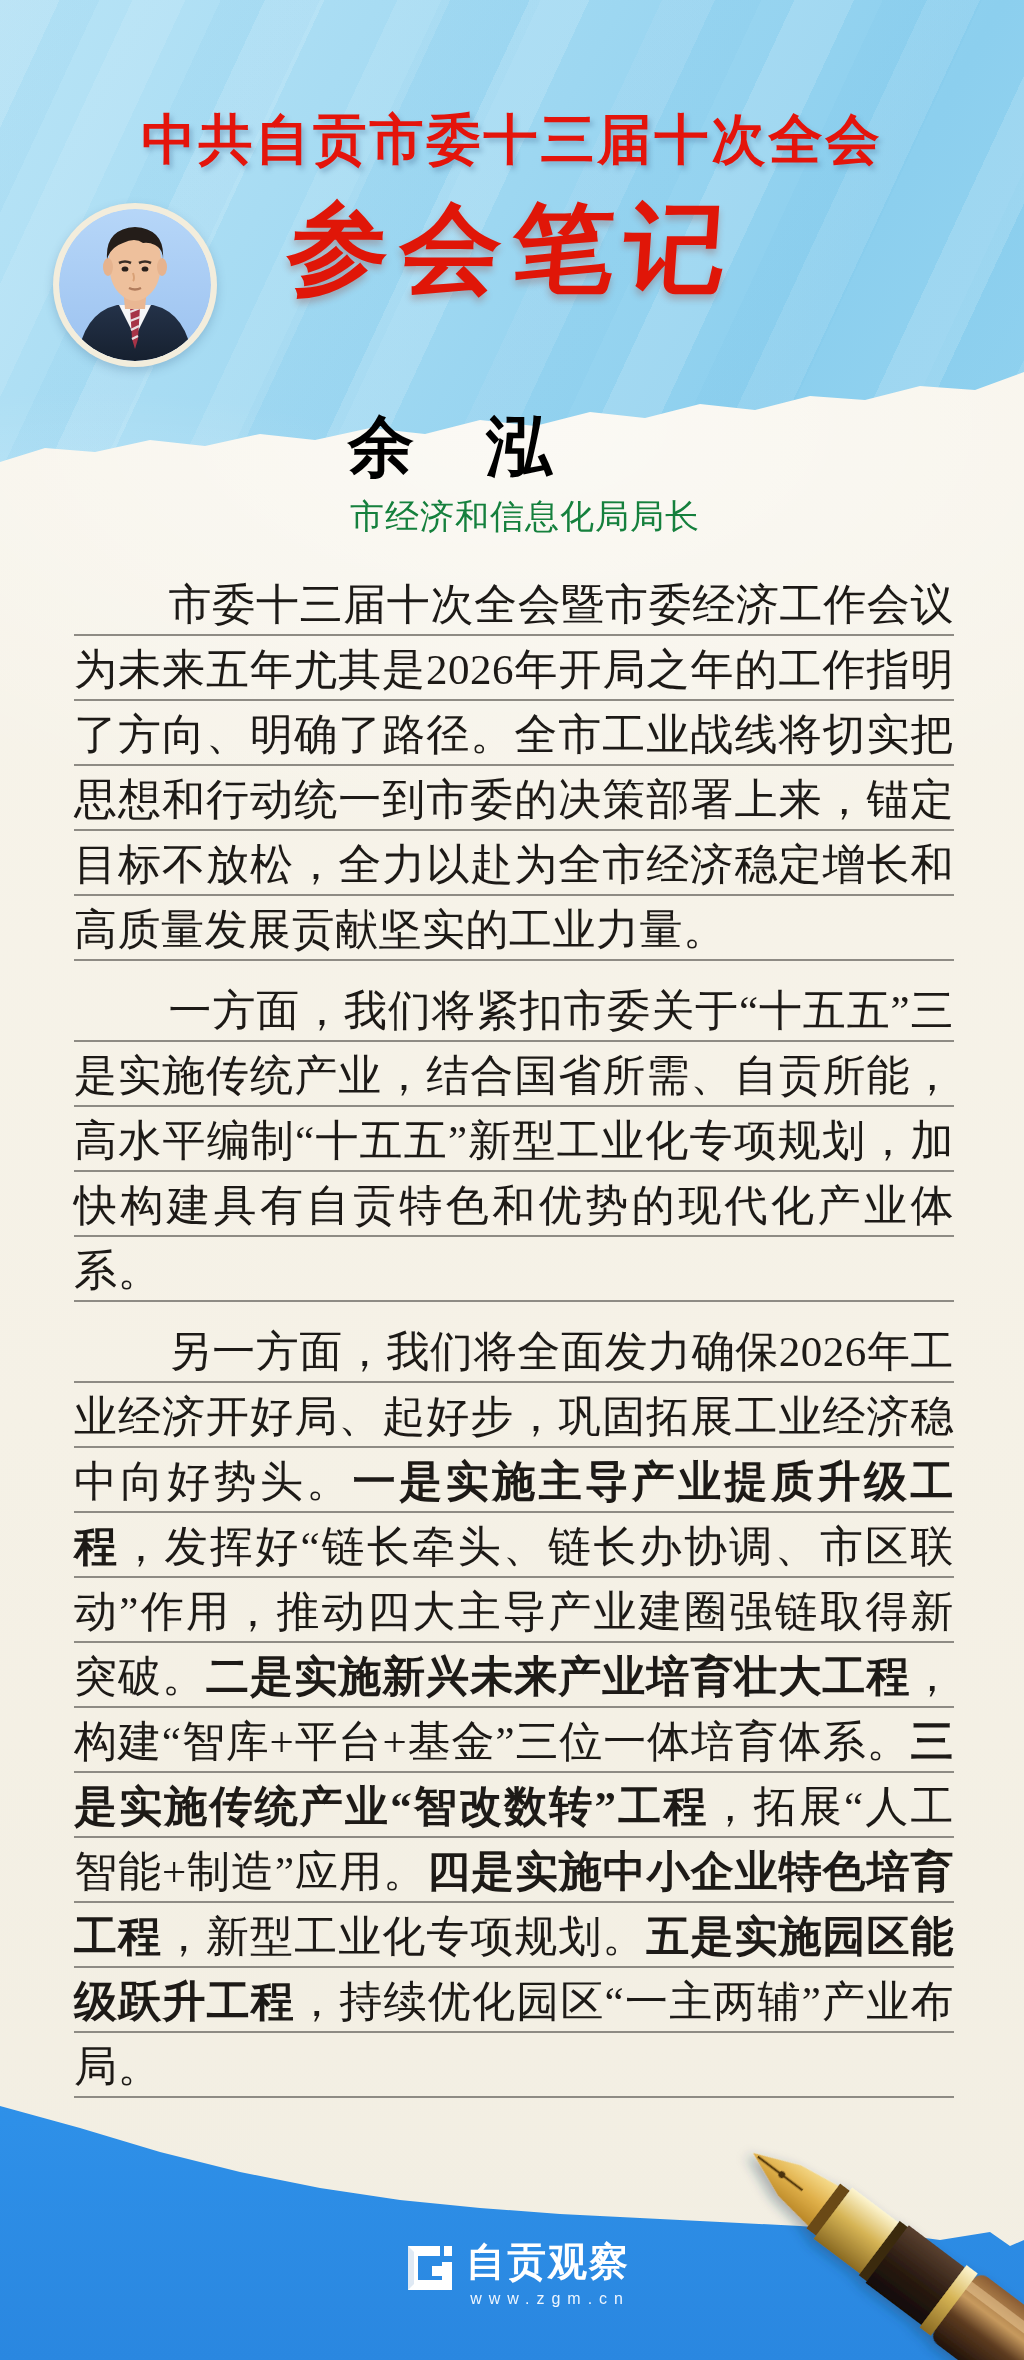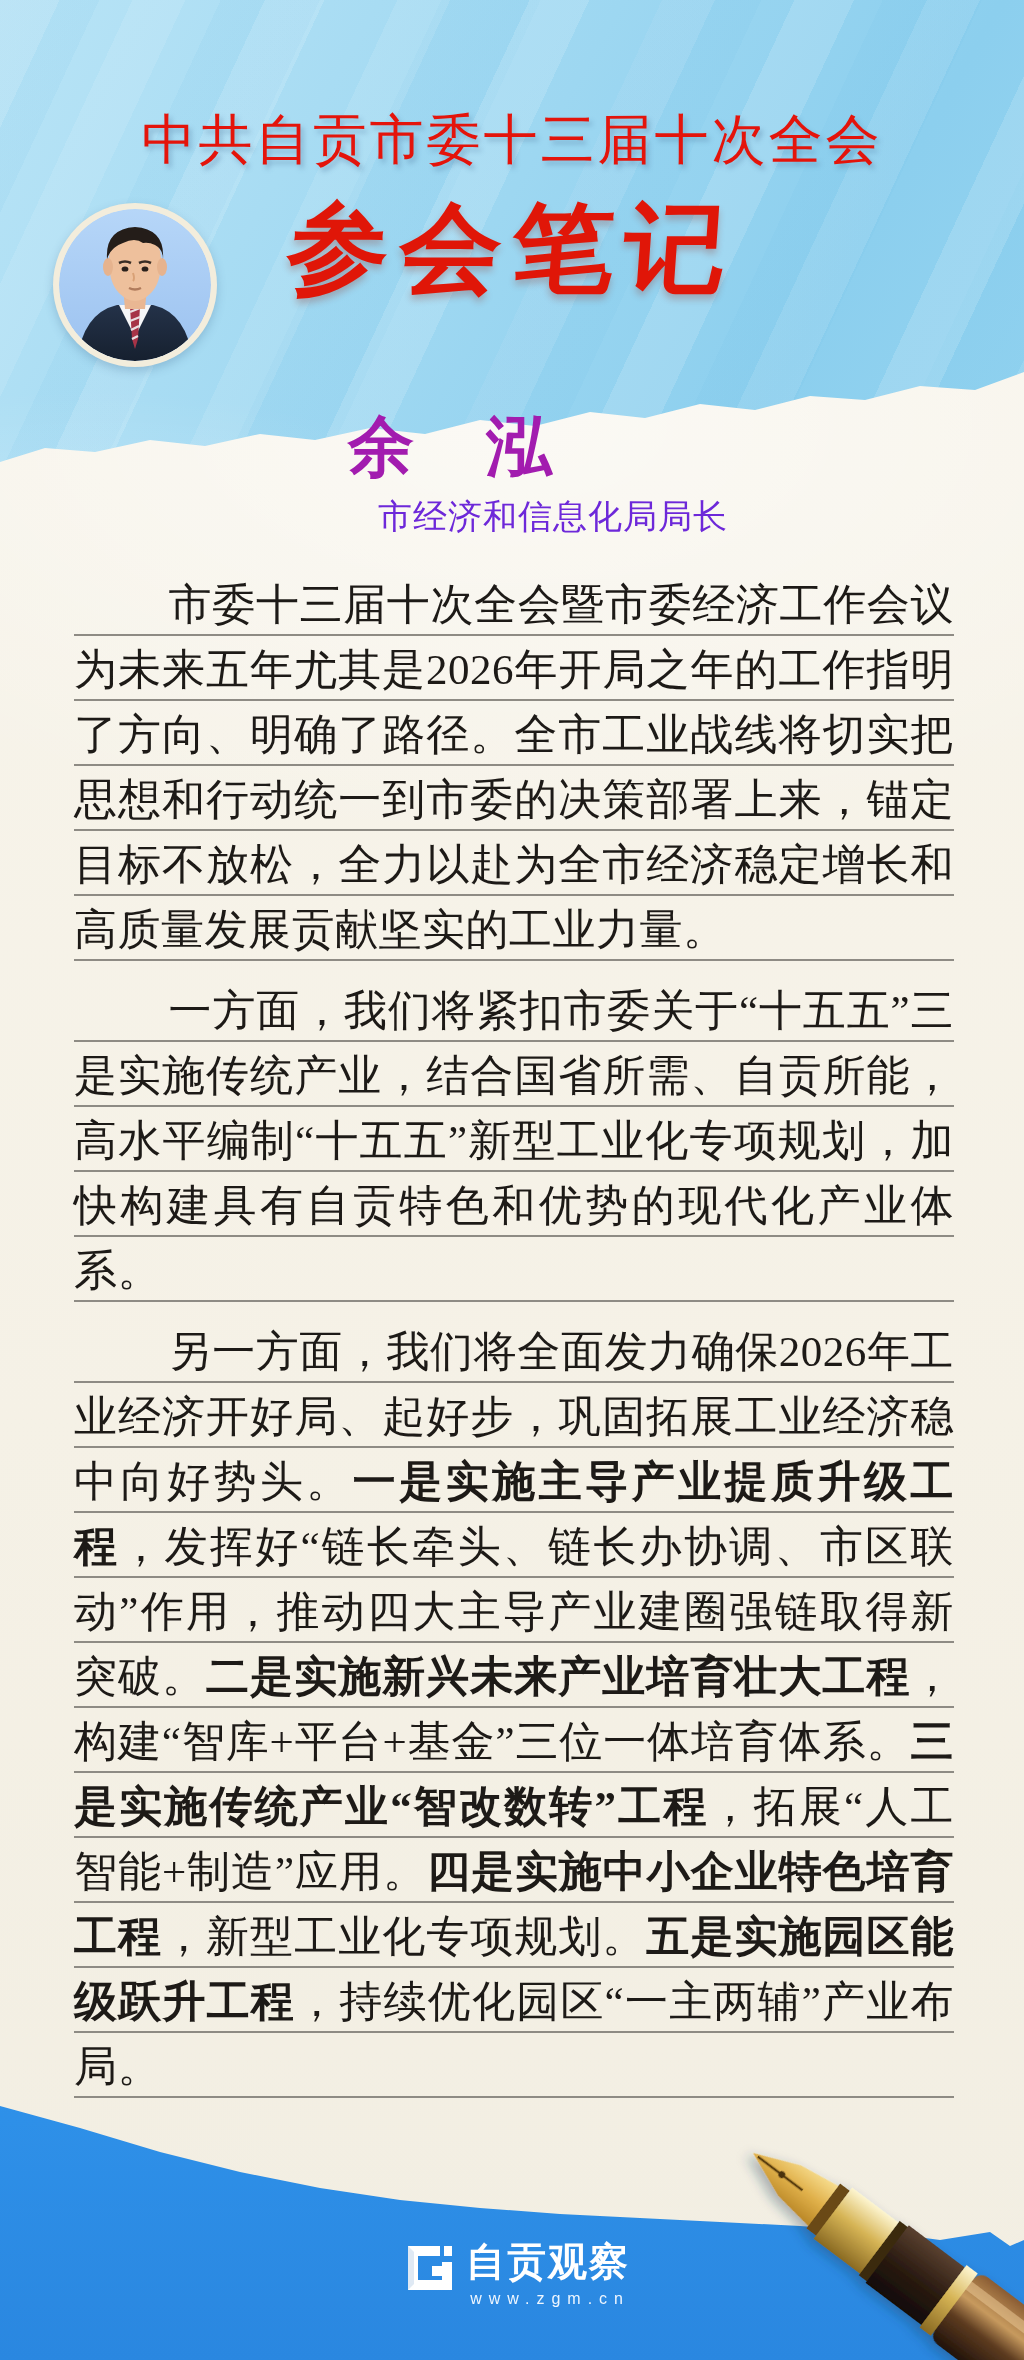--- a/index.html
+++ b/index.html
@@ -36,21 +36,21 @@
       975px 390px,1024px 372px,
       1024px 2240px,1010px 2246px,990px 2232px,940px 2240px,880px 2232px,
       800px 2226px,720px 2222px,640px 2218px,560px 2214px,480px 2208px,
       400px 2200px,320px 2188px,240px 2172px,160px 2152px,80px 2128px,0px 2106px);
     filter:drop-shadow(0 -3px 4px rgba(40,70,100,0.18));
   }
   
   .header-line{
     position:absolute;left:0;right:0;top:104px;text-align:center;
     font-family:"Liberation Serif","DejaVu Serif",serif;
-    font-size:54px;font-weight:400;letter-spacing:3px;color:#e4140b;
+    font-size:54px;font-weight:700;letter-spacing:3px;color:#e4140b;
     text-shadow:3px 4px 5px rgba(70,110,150,0.35);
     white-space:nowrap;
   }
   .big-title{
     position:absolute;left:0;right:0;top:184px;text-align:center;
     font-family:"Liberation Serif","DejaVu Serif",serif;
     font-size:98px;font-weight:700;letter-spacing:10px;color:#e01608;
     transform:skewX(-4deg) scaleX(1.04);
     text-shadow:0 5px 7px rgba(140,40,25,0.28);
     white-space:nowrap;
@@ -58,29 +58,28 @@
   
   .avatar-ring{
     position:absolute;left:53px;top:203px;width:164px;height:164px;border-radius:50%;
     background:#f3eddc;box-shadow:0 4px 10px rgba(50,90,130,0.25);
     display:flex;align-items:center;justify-content:center;
   }
   .avatar-ring svg{border-radius:50%;}
   .profile-name{
     position:absolute;left:348px;top:402px;
     font-family:"Liberation Serif","DejaVu Serif",serif;
-    font-size:66px;font-weight:700;color:#a21caf;letter-spacing:0;
+    font-size:66px;font-weight:700;color:#000000;letter-spacing:0;
     white-space:nowrap;
   }
   .profile-name .gap{display:inline-block;width:72px;}
   .profile-title{
     position:absolute;left:350px;top:494px;
-    font-size:34px;font-weight:500;color:#6d28d9;letter-spacing:1px;
-    white-space:nowrap;
-    margin-left:28px;
+    font-size:34px;font-weight:500;color:#15803d;letter-spacing:1px;
+    white-space:nowrap;
   }
   
   .body-text{
     position:absolute;left:58px;top:556px;width:912px;
     font-family:"Liberation Serif","DejaVu Serif",serif;
     font-size:43px;line-height:65px;color:#1d1a17;
     text-align:justify;letter-spacing:0.5px;
   }
   .body-text p{
     margin:16px;padding:0;text-indent:2.2em;

